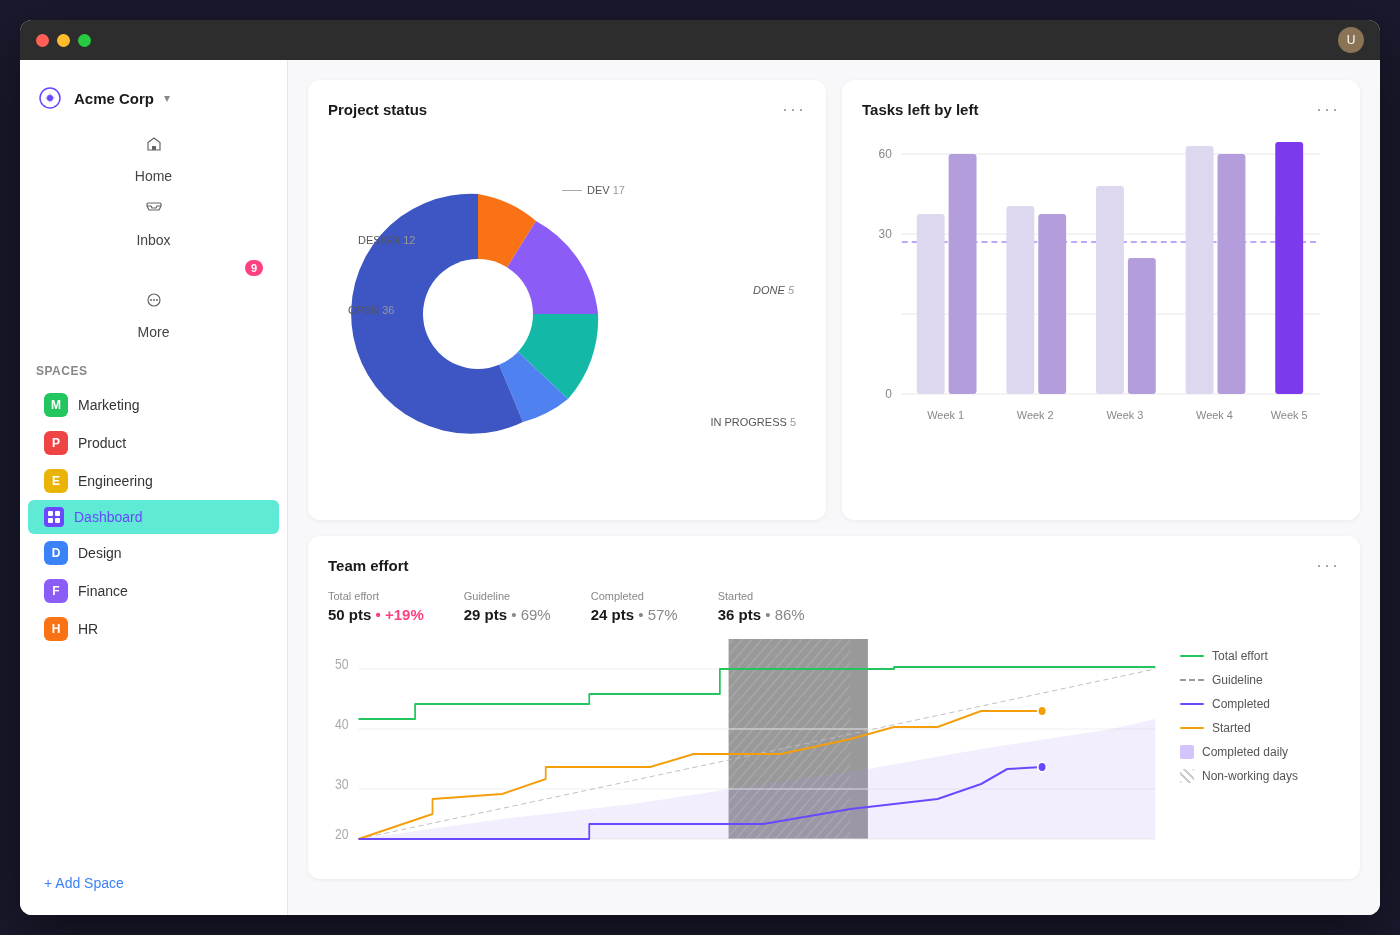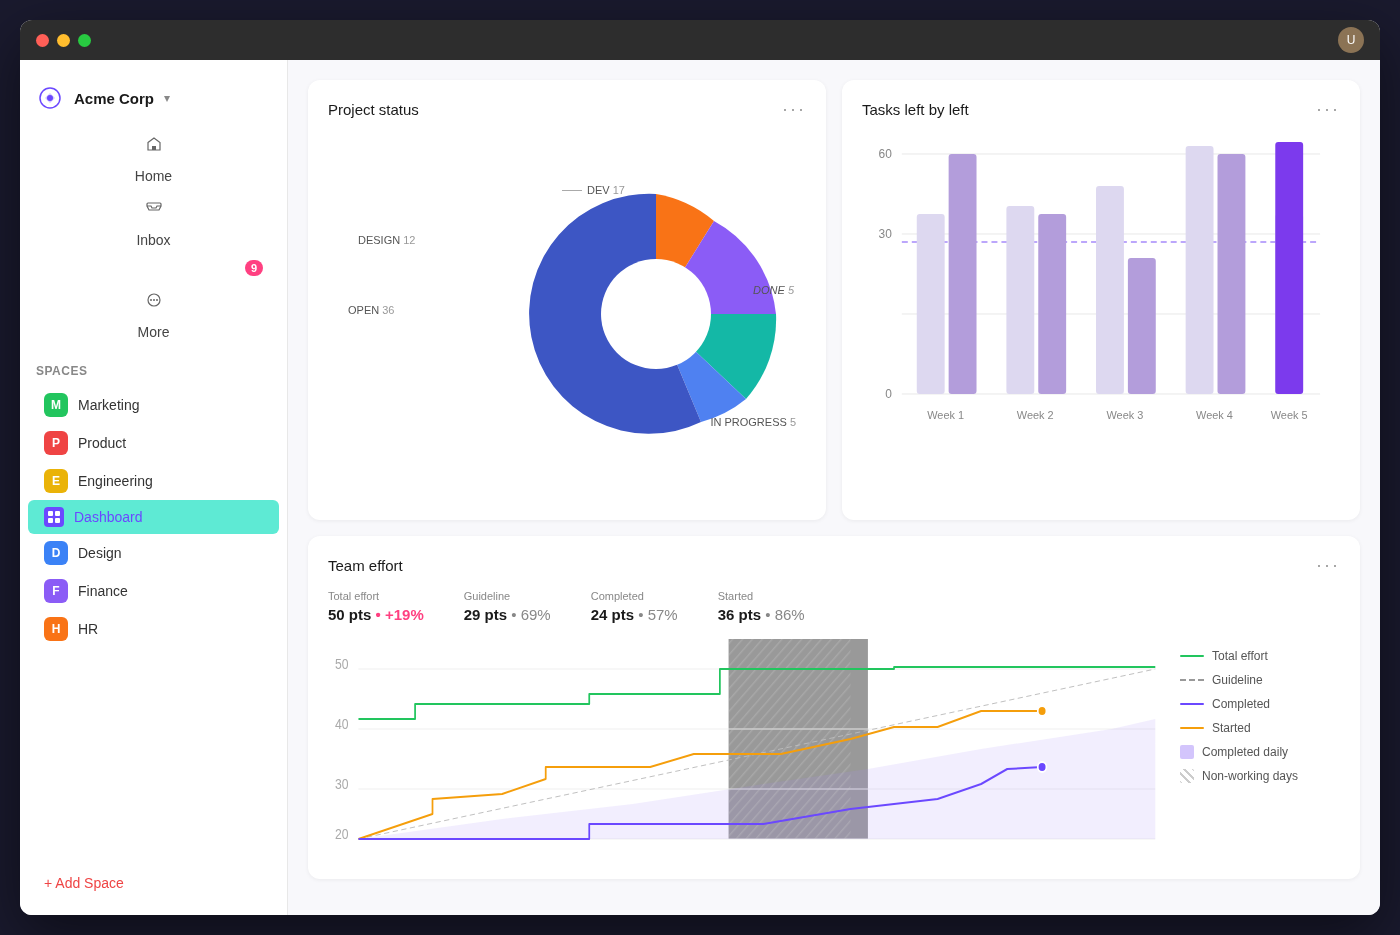--- a/index.html
+++ b/index.html
@@ -169,21 +169,21 @@
       display: flex;
       align-items: center;
       justify-content: center;
     }
     .add-space {
       display: flex;
       align-items: center;
       gap: 8px;
       padding: 8px 24px;
       margin-top: auto;
-      color: #ef4444;
+      color: #3b82f6;
       font-size: 14px;
       cursor: pointer;
     }
     
     .main-content {
       flex: 1;
       background: #f8f8fb;
       overflow-y: auto;
       padding: 20px;
       display: flex;
@@ -202,40 +202,40 @@
       box-shadow: 0 1px 4px rgba(0,0,0,0.06);
     }
     .card-header {
       display: flex;
       justify-content: space-between;
       align-items: center;
       margin-bottom: 16px;
     }
     .card-title {
       font-size: 15px;
-      font-weight: 400;
+      font-weight: 700;
       color: #1a1a1a;
     }
     .more-btn {
       color: #999;
       font-size: 18px;
       cursor: pointer;
       letter-spacing: 2px;
       line-height: 1;
     }
     .project-status-card {
       flex: 1;
     }
     .tasks-card {
       flex: 1;
     }
     
     .pie-container {
       display: flex;
-      justify-content: flex-end;
+      justify-content: flex-start;
       align-items: center;
       height: 360px;
       position: relative;
     }
     .pie-svg {
       width: 300px;
       height: 300px;
     }
     
     .bar-chart-container {

